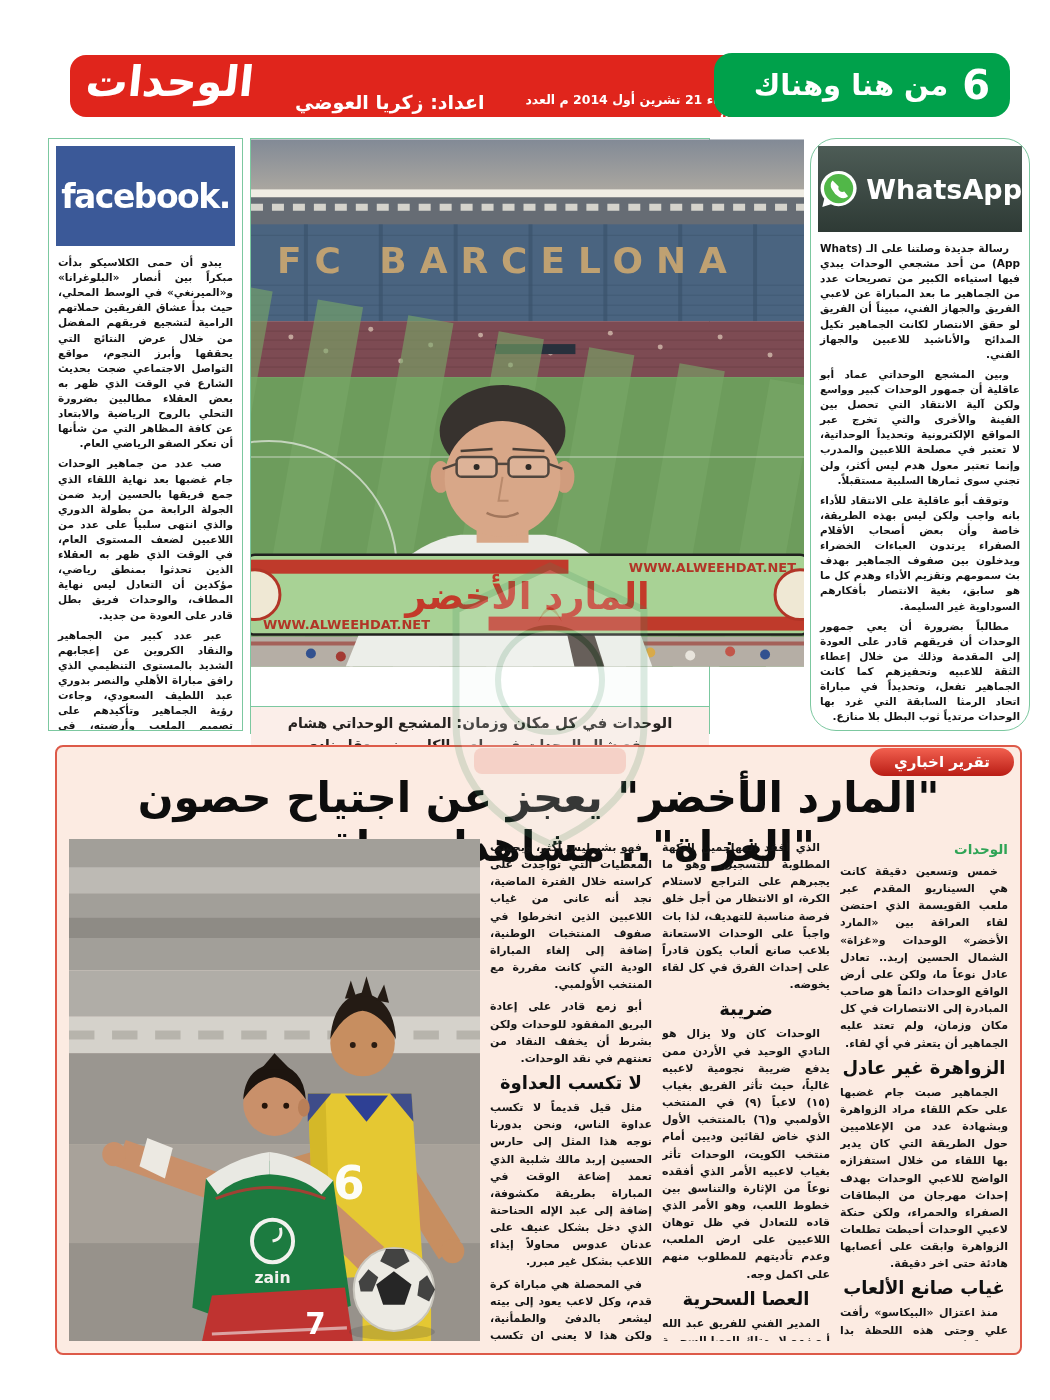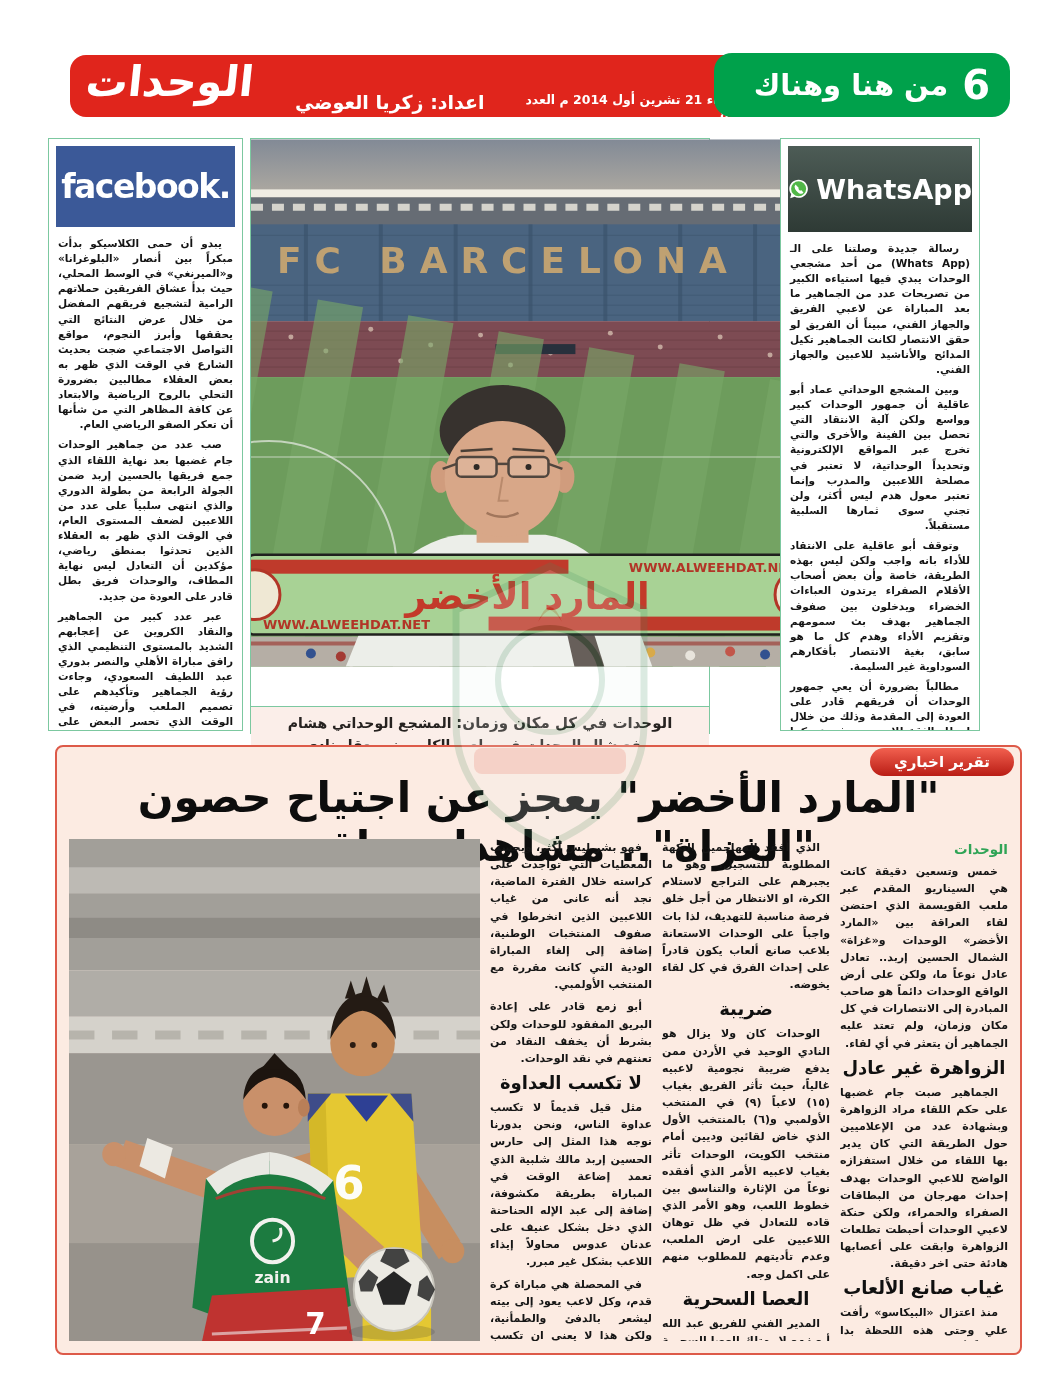--- a/index.html
+++ b/index.html
@@ -13,22 +13,22 @@
   .prepared{position:absolute;left:225px;top:36px;color:#fff;font-size:19px;font-weight:700;direction:rtl;}
   .issue{position:absolute;left:450px;top:37px;color:#fff;font-size:12.5px;font-weight:700;direction:rtl;}
   .section-tag{position:absolute;left:714px;top:53px;width:296px;height:64px;background:#00a14b;
     border-radius:18px;display:flex;flex-direction:row-reverse;align-items:center;
     justify-content:flex-start;padding:0 20px;box-sizing:border-box;gap:14px;color:#fff;}
   .page-num{font-size:40px;font-weight:800;}
   .section-title{font-size:29px;font-weight:800;direction:rtl;}
   
   .side-box{position:absolute;top:138px;height:593px;border:1.5px solid #7cc8a0;background:#fff;box-sizing:border-box;overflow:hidden;}
   .fb-box{left:48px;width:195px;}
-  .wa-box{left:780px;width:200px;}
-  .fb-logo{margin:7px;height:81px;background:#3b5998;color:#fff;display:flex;align-items:center;
+  .wa-box{left:810px;width:220px;border-radius:26px;}
+  .fb-logo{margin:7px;height:100px;background:#3b5998;color:#fff;display:flex;align-items:center;
     justify-content:center;font-size:33px;font-weight:800;letter-spacing:-1.5px;}
   .wa-logo{margin:7px;height:86px;background:linear-gradient(180deg,#4d5c56,#2e3a35);
     display:flex;align-items:center;justify-content:center;gap:7px;color:#fff;}
   .wa-word{font-size:27px;font-weight:800;}
   .side-text{padding:2px 9px 0;direction:rtl;text-align:justify;font-size:10.5px;font-weight:700;
     line-height:1.44;color:#141414;}
   .side-text p{margin:0 0 5px;text-indent:11px;}
   
   .photo-box{position:absolute;left:250px;top:138px;width:460px;height:596px;
     border:1.5px solid #7cc8a0;background:#fff;box-sizing:border-box;}

